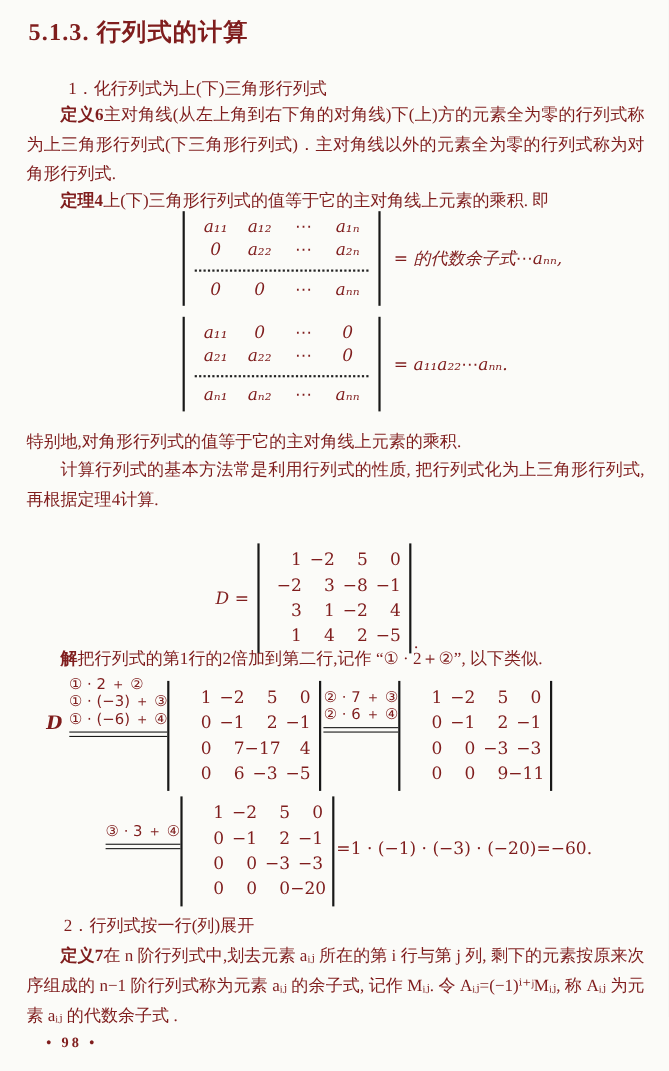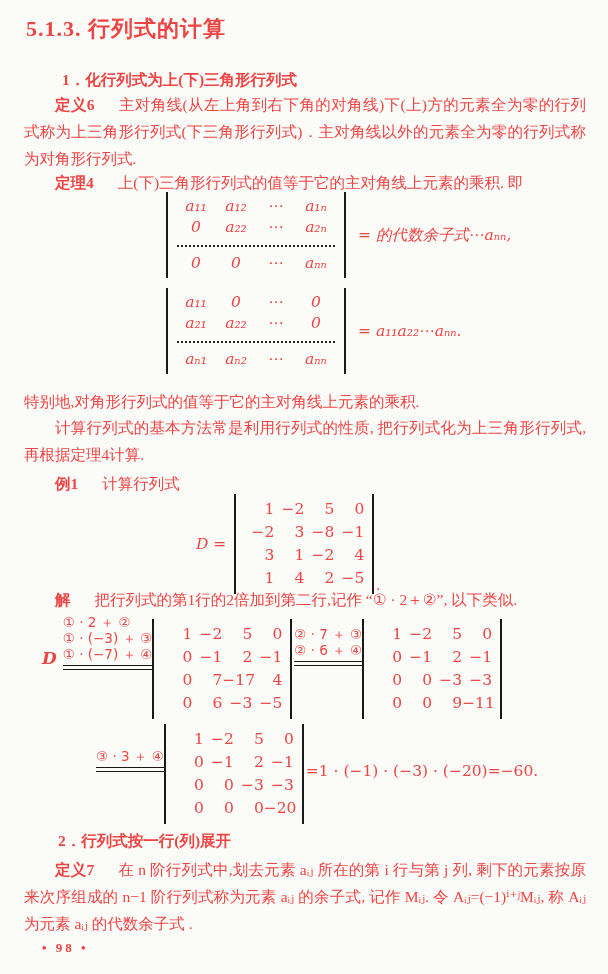--- a/index.html
+++ b/index.html
@@ -3,33 +3,33 @@
 <meta charset="utf-8">
 <style>
   html,body{margin:0;padding:0;}
   body{
     width:608px;height:974px;
     background:#e9e9e7;
     font-family:"Liberation Serif","DejaVu Serif","DejaVu Sans",serif;
   }
   .page{
     position:relative;width:608px;height:974px;overflow:hidden;
-    background:#fbfbf8;color:#ef4444;
+    background:#fbfbf8;color:#7f1d1d;
   }
   .abs{position:absolute;}
   .title{
     font-size:22px;font-weight:700;letter-spacing:1px;margin:0;
   }
   .para{
     font-size:15.5px;line-height:27px;width:562px;left:24px;
     text-align:justify;
   }
   .indent{text-indent:2em;}
-  .lbl{font-weight:700;margin-right:24px;}
-  .heading{font-size:15.5px;font-weight:700;}
+  .lbl{font-weight:700;margin-right:0;}
+  .heading{font-size:15.5px;font-weight:400;}
 
   
   .mathrow{display:flex;align-items:center;}
   .det-body{
     border-left:2px solid #181818;border-right:2px solid #181818;
     padding:4px 8px;
     font-family:"DejaVu Serif","DejaVu Sans",serif;
   }
   .mrow{display:flex;}
   .mcell{width:var(--cw,34px);text-align:right;line-height:var(--lh,22px);font-size:15.5px;}
@@ -129,21 +129,20 @@
           </div>
         </div>
     </div>
     <div class="mres">= a₁₁a₂₂⋯aₙₙ.</div>
   </div>
 
   <div class="abs para" style="top:388px;">特别地,对角形行列式的值等于它的主对角线上元素的乘积.</div>
 
   <div class="abs para indent" style="top:414px;">计算行列式的基本方法常是利用行列式的性质, 把行列式化为上三角形行列式,再根据定理4计算.</div>
 
-  <div class="abs para indent" style="top:470px;"><span class="lbl">例1</span><span>计算行列式</span></div>
 
   <div class="abs mathrow" style="left:196px;top:494px;">
     <span class="mres" style="margin:0 8px 0 0;font-style:italic;">D =</span>
     <div class="det detN" style="--cw:34px;--lh:23px;">
       <div class="det-body">
           <div class="mrow">
             <span class="mcell">1</span>
             <span class="mcell">−2</span>
             <span class="mcell">5</span>
             <span class="mcell">0</span>
@@ -171,21 +170,21 @@
     <span class="period">.</span>
   </div>
 
   <div class="abs para indent" style="top:586px;"><span class="lbl">解</span><span>把行列式的第1行的2倍加到第二行,记作 “① · 2＋②”, 以下类似.</span></div>
 
   <div class="abs deriv" style="left:42px;top:614px;">
     <span class="dvar" style="margin-top:34px;">D</span>
     <div class="ann-stack" style="margin-left:6px;">
       <span class="ann">① · 2 ＋ ②</span>
       <span class="ann">① · (−3) ＋ ③</span>
-      <span class="ann">① · (−7) ＋ ④</span>
+      <span class="ann">① · (−6) ＋ ④</span>
       <div class="drule"></div>
     </div>
     <div class="det detN" style="margin-top:5px;--lh:23px;">
       <div class="det-body">
           <div class="mrow">
             <span class="mcell">1</span>
             <span class="mcell">−2</span>
             <span class="mcell">5</span>
             <span class="mcell">0</span>
           </div>

